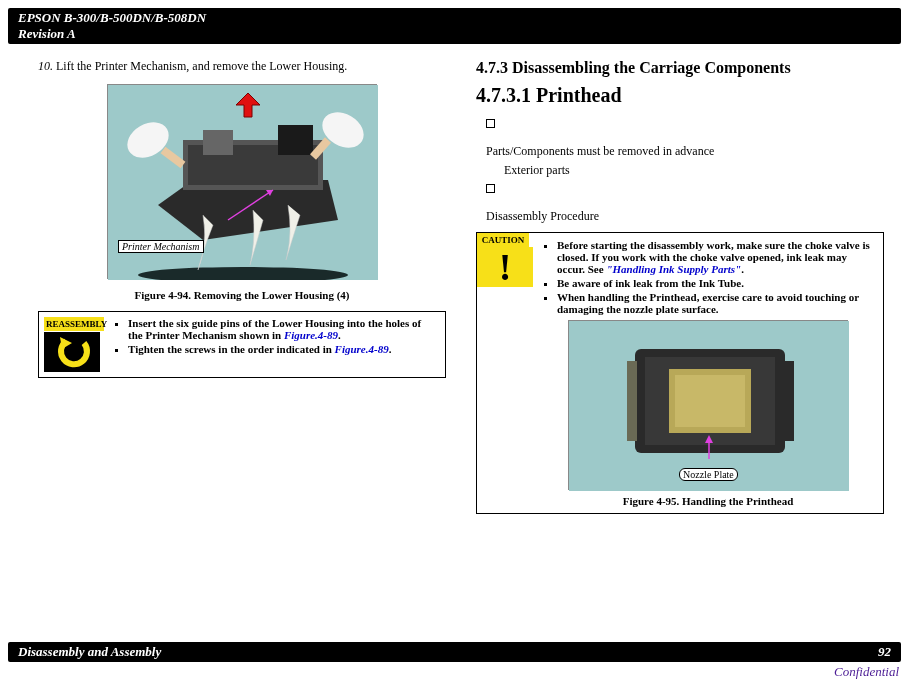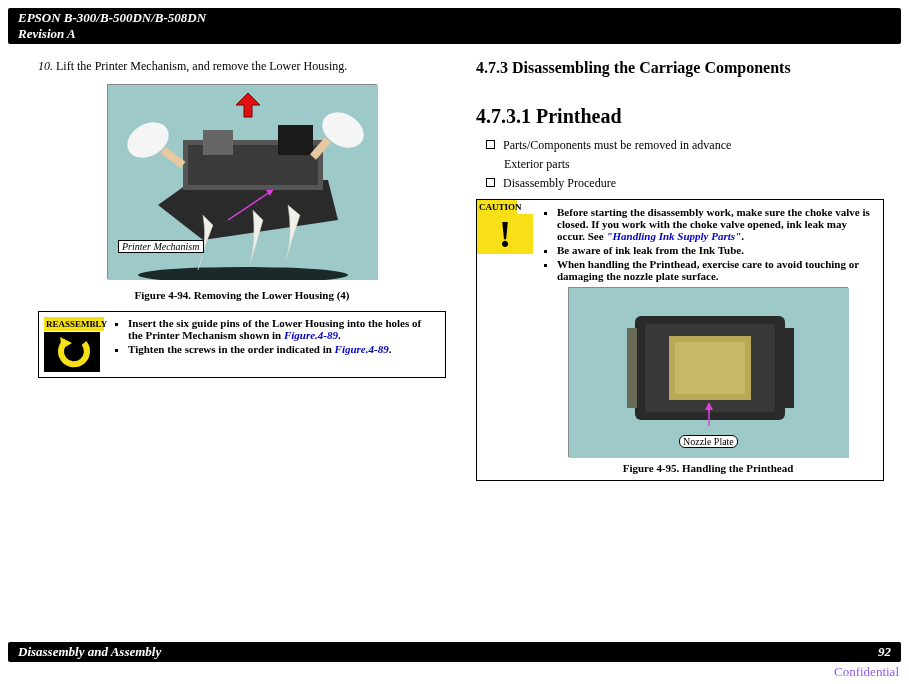--- a/index.html
+++ b/index.html
@@ -91,21 +91,21 @@
       justify-content: center;
       margin-top: 1px;
     }
     .caution-badge {
       background: #f7e018;
       color: black;
       font-weight: bold;
       font-size: 9px;
       text-align: center;
       padding: 2px 2px;
-      width: 40px;
+      width: 52px;
       flex-shrink: 0;
     }
     .caution-icon {
       width: 56px;
       height: 40px;
       display: flex;
       align-items: center;
       justify-content: center;
       font-size: 38px;
       font-weight: bold;
@@ -125,34 +125,35 @@
       font-weight: bold;
     }
     .link-text {
       color: #0000cc;
       font-style: italic;
       font-weight: bold;
     }
     .section-heading-2 {
       font-size: 16px;
       font-weight: bold;
-      margin-bottom: 28px;
+      margin-bottom: 7px;
     }
     .section-heading-3 {
       font-size: 20px;
       font-weight: bold;
       margin-bottom: 10px;
     }
     .checkbox-item {
       display: flex;
       align-items: flex-start;
-      gap: 8px;
+      gap: 16px;
       font-size: 12px;
       margin-bottom: 4px;
       padding-left: 10px;
+      flex-direction: column;
     }
     .checkbox {
       width: 9px;
       height: 9px;
       border: 1px solid black;
       flex-shrink: 0;
       margin-top: 2px;
     }
     .sub-item {
       font-size: 12px;
@@ -171,22 +172,23 @@
       padding: 2px 10px;
       display: flex;
       justify-content: space-between;
       font-size: 13px;
       border-radius: 2px;
     }
     .confidential {
       position: absolute;
       bottom: 4px;
       right: 10px;
+      font-style: italic;
       font-size: 13px;
-      color: #8b5cf6;
+      color: #4c1d95;
     }
     .printer-mech-svg {
       width: 270px;
       height: 195px;
     }
     .printhead-svg {
       width: 280px;
       height: 170px;
     }
     .caution-box {

